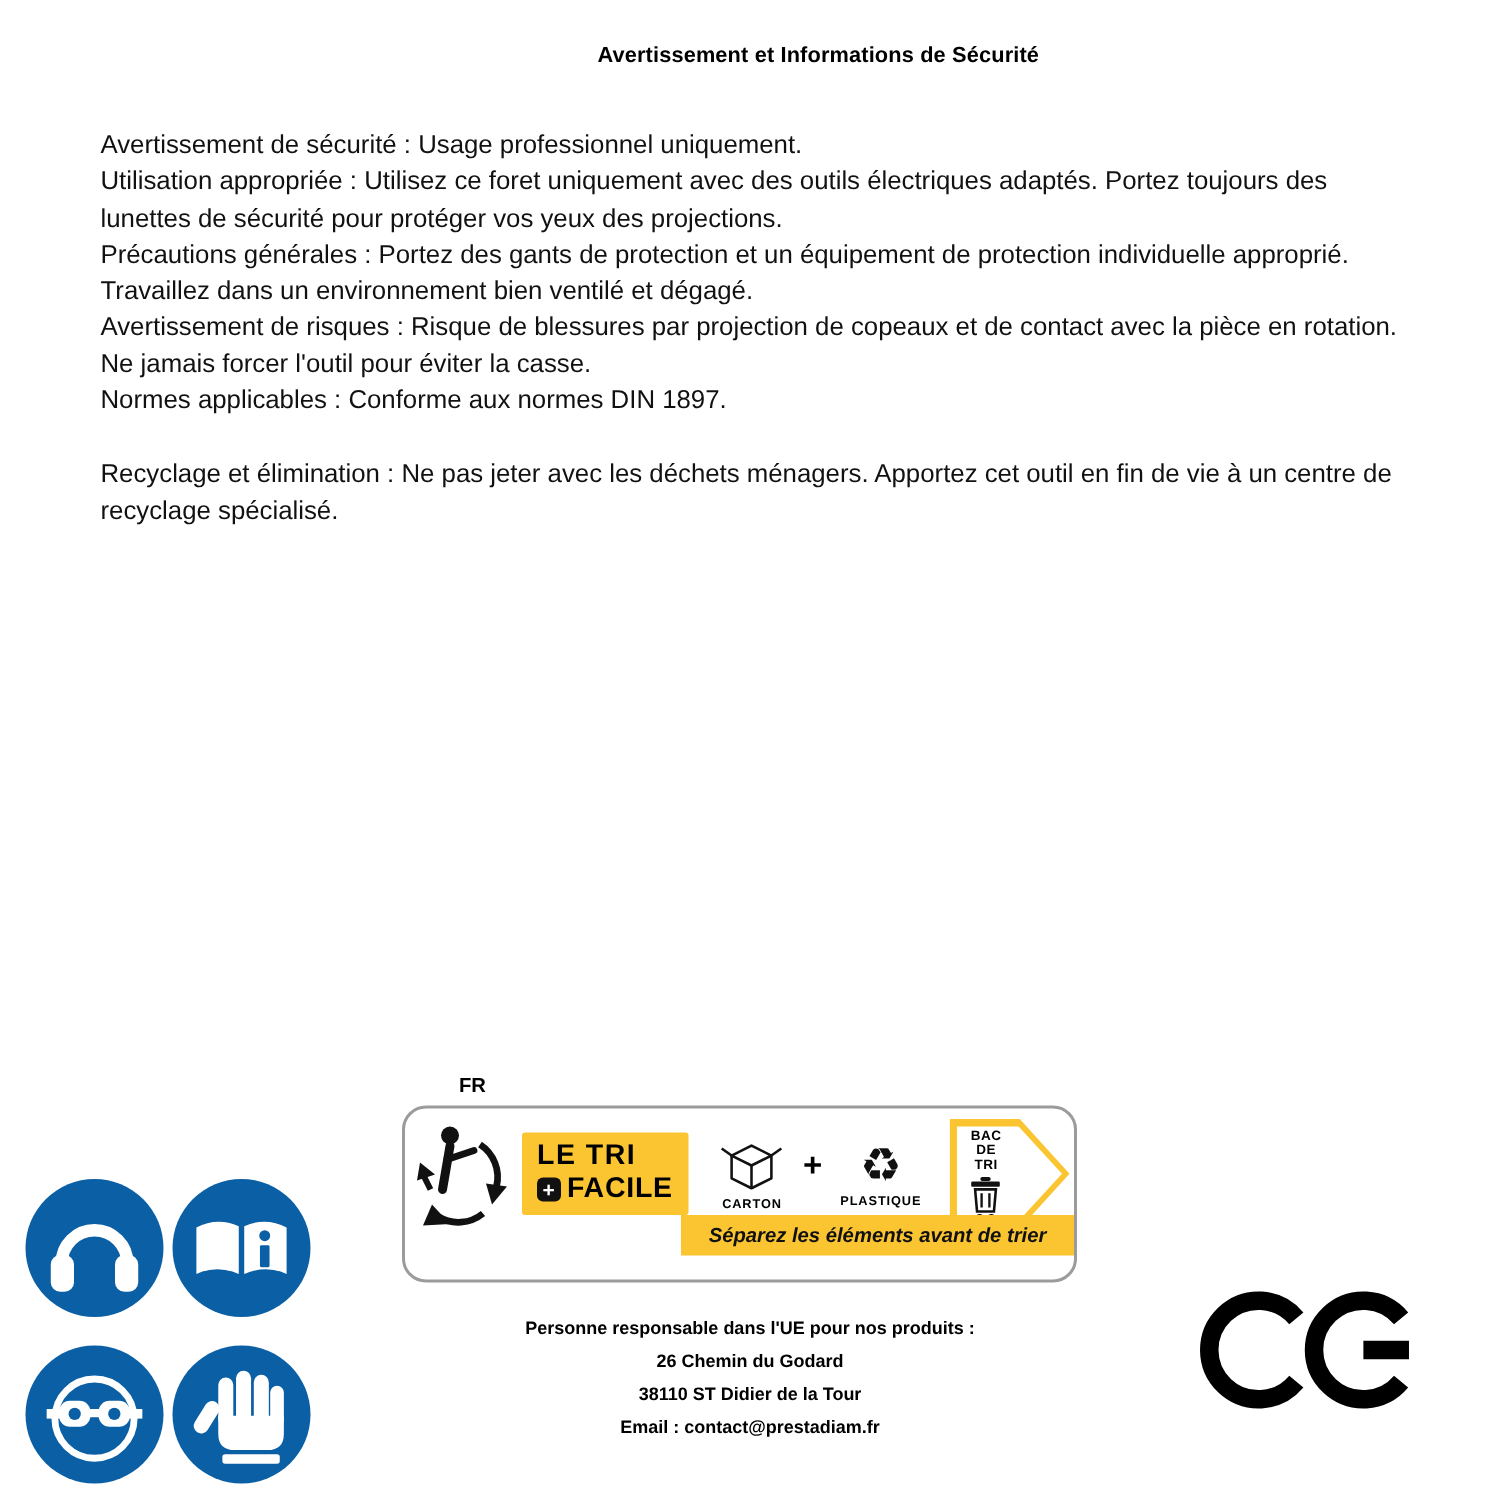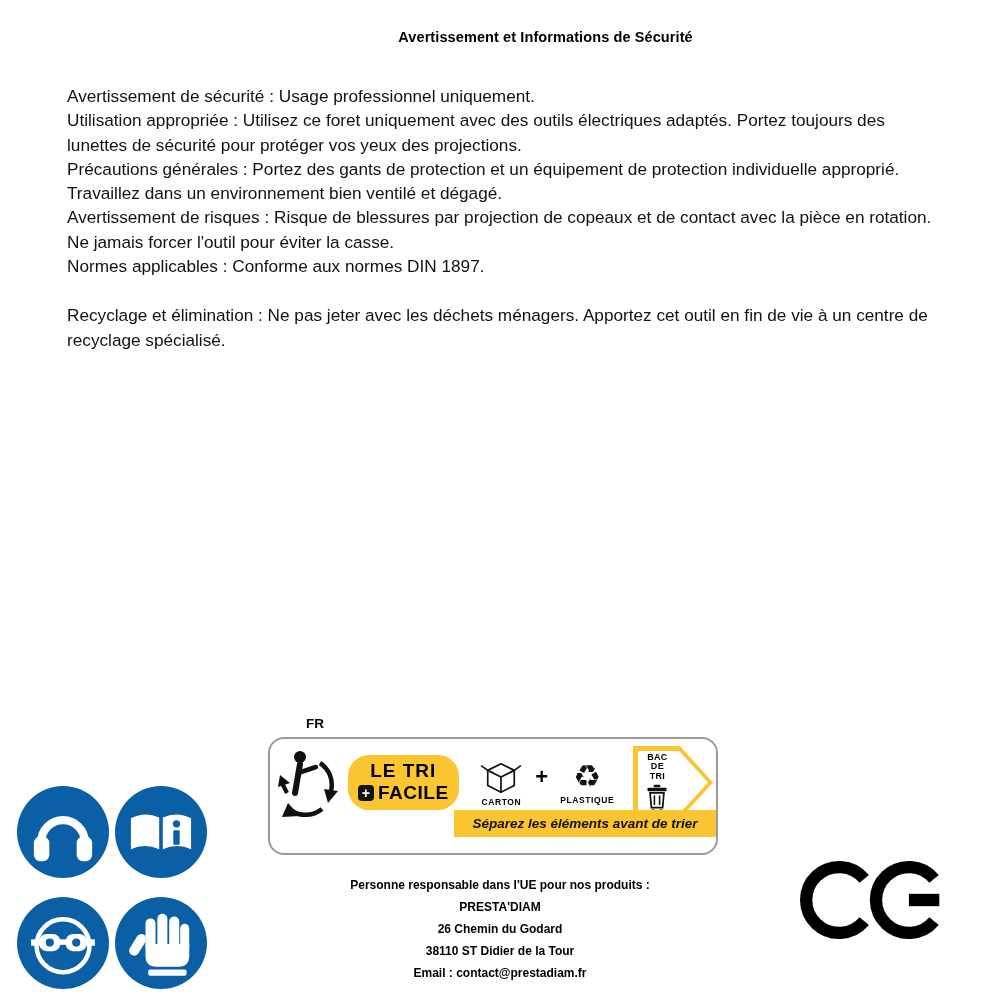--- a/index.html
+++ b/index.html
@@ -32,22 +32,22 @@
   
   .fr-label{position:absolute;left:270px;top:716px;font-weight:bold;font-size:13.5px;margin-left:36px;}
   .recycle-label{
     position:absolute;left:268px;top:737px;width:450px;height:118px;
     border:2px solid #9b9b9b;border-radius:16px;background:#fff;
     box-sizing:border-box;overflow:hidden;
   }
   .label-top{display:flex;align-items:center;height:87px;}
   .triman{width:76px;display:flex;align-items:center;justify-content:center;}
   .letri-box{
-    background:#FBC431;border-radius:21px;padding:5px 10px 6px 10px;margin:0 2px;
-    display:flex;flex-direction:column;align-items:center;justify-content:center;
+    background:#FBC431;border-radius:2px;padding:5px 10px 6px 10px;margin:0 2px;
+    display:flex;flex-direction:column;align-items:flex-start;justify-content:center;
   }
   .letri-line1{font-weight:bold;font-size:19px;letter-spacing:1px;line-height:22px;}
   .letri-line2{display:flex;align-items:center;font-weight:bold;font-size:19px;letter-spacing:.5px;line-height:22px;}
   .plus-box{
     width:16px;height:16px;background:#111;color:#fff;border-radius:4px;
     display:inline-flex;align-items:center;justify-content:center;
     font-size:14px;font-weight:bold;margin-right:4px;line-height:16px;
   }
   .materials{flex:1;display:flex;align-items:center;justify-content:center;gap:10px;}
   .material{display:flex;flex-direction:column;align-items:center;gap:2px;}
@@ -194,21 +194,20 @@
           <circle cx="19.5" cy="32.5" r="2.6" fill="#111"></circle>
         </svg>
       </div>
     </div>
   </div>
   <div class="band">Séparez les éléments avant de trier</div>
 </div>
 
 <div class="responsible">
   <div>Personne responsable dans l'UE pour nos produits :</div>
-  <div>PRESTA'DIAM</div>
   <div>26 Chemin du Godard</div>
   <div>38110 ST Didier de la Tour</div>
   <div>Email : contact@prestadiam.fr</div>
 </div>
 
 <div class="ce">
   <svg width="152" height="100" viewBox="0 0 185 100">
     <g fill="none" stroke="#000" stroke-width="15">
       <path d="M80.6 24.3 A40 40 0 1 0 80.6 75.7"></path>
       <path d="M165.6 24.3 A40 40 0 1 0 165.6 75.7"></path>

